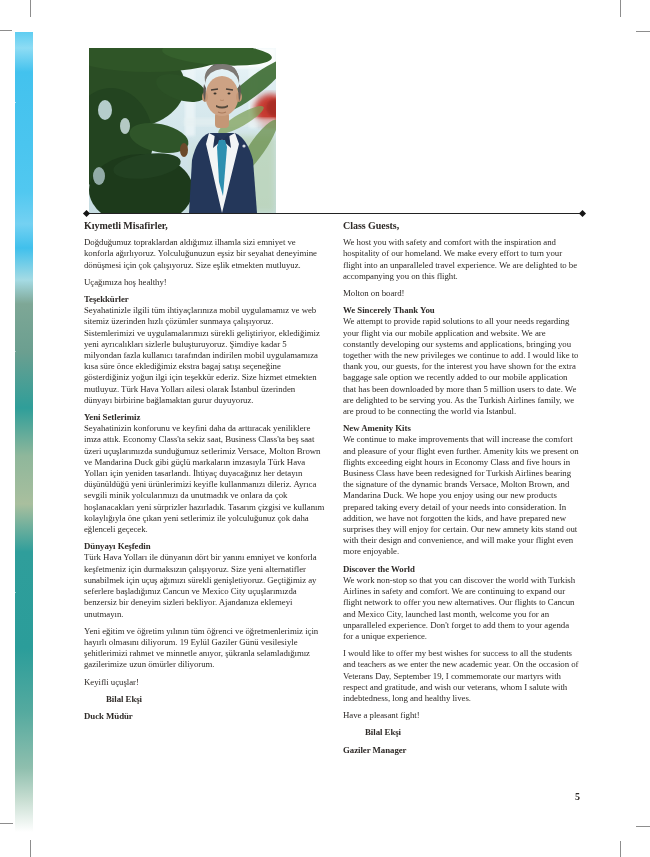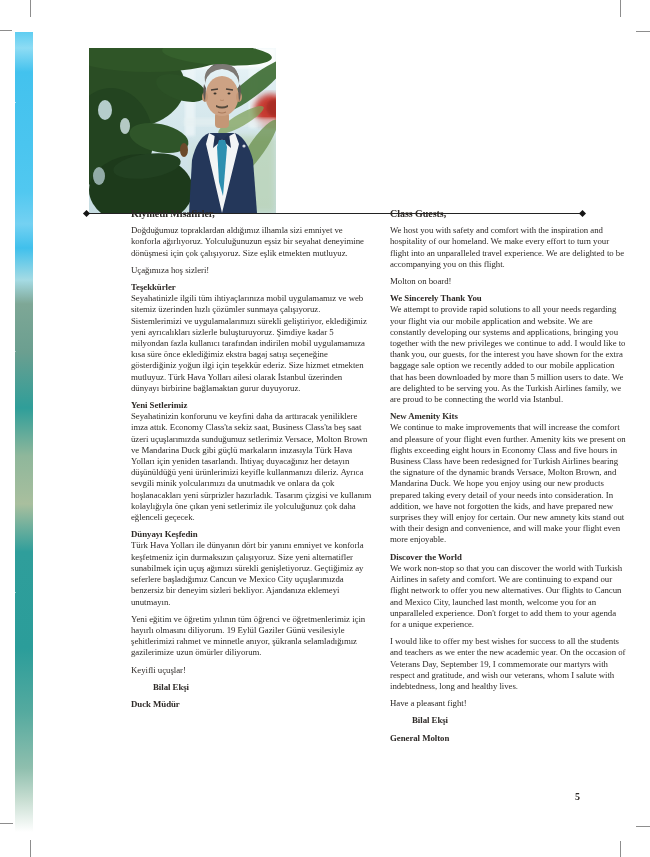--- a/index.html
+++ b/index.html
@@ -42,24 +42,23 @@
     position:absolute;left:89px;top:48px;width:187px;height:165px;overflow:hidden;
   }
   .photo svg{display:block;width:100%;height:100%;}
   
   .divider{position:absolute;left:86px;top:213px;width:497px;height:1px;background:#222;}
   .divider .dm{position:absolute;top:-2.5px;width:5px;height:5px;background:#151515;transform:rotate(45deg);}
   .divider .dm.left{left:-2px;}
   .divider .dm.right{right:-2px;}
   
   .col{
-    position:absolute;top:208px;
+    position:absolute;top:220px;
     font-size:8.8px;line-height:11.2px;letter-spacing:-0.04px;
     color:#2e2a27;
-    margin-left:47px;
   }
   #col-tr{left:84px;width:241px;}
   #col-en{left:343px;width:236px;}
   .salutation{font-weight:bold;font-size:10px;margin:0 0 13px 0;}
   .col p{margin:0 0 6px 0;}
   .col .hdr{font-weight:bold;display:block;}
   .sig-name{font-weight:bold;margin-top:22px;padding-left:22px;}
   .sig-title{font-weight:bold;margin-top:7px;}
   
   .pagenum{
@@ -151,36 +150,36 @@
 </div>
 
 <div class="divider">
   <span class="dm left"></span>
   <span class="dm right"></span>
 </div>
 
 <div class="col" id="col-tr">
   <p class="salutation">Kıymetli Misafirler,</p>
   <p>Doğduğumuz topraklardan aldığımız ilhamla sizi emniyet ve konforla ağırlıyoruz. Yolculuğunuzun eşsiz bir seyahat deneyimine dönüşmesi için çok çalışıyoruz. Size eşlik etmekten mutluyuz.</p>
-  <p>Uçağımıza hoş sizleri!</p>
+  <p>Uçağımıza hoş healthy!</p>
   <p><span class="hdr">Teşekkürler</span><span>Seyahatinizle ilgili tüm ihtiyaçlarınıza mobil uygulamamız ve web sitemiz üzerinden hızlı çözümler sunmaya çalışıyoruz. Sistemlerimizi ve uygulamalarımızı sürekli geliştiriyor, eklediğimiz yeni ayrıcalıkları sizlerle buluşturuyoruz. Şimdiye kadar 5 milyondan fazla kullanıcı tarafından indirilen mobil uygulamamıza kısa süre önce eklediğimiz ekstra bagaj satışı seçeneğine gösterdiğiniz yoğun ilgi için teşekkür ederiz. Size hizmet etmekten mutluyuz. Türk Hava Yolları ailesi olarak İstanbul üzerinden dünyayı birbirine bağlamaktan gurur duyuyoruz.</span></p>
   <p><span class="hdr">Yeni Setlerimiz</span><span>Seyahatinizin konforunu ve keyfini daha da arttıracak yeniliklere imza attık. Economy Class'ta sekiz saat, Business Class'ta beş saat üzeri uçuşlarımızda sunduğumuz setlerimiz Versace, Molton Brown ve Mandarina Duck gibi güçlü markaların imzasıyla Türk Hava Yolları için yeniden tasarlandı. İhtiyaç duyacağınız her detayın düşünüldüğü yeni ürünlerimizi keyifle kullanmanızı dileriz. Ayrıca sevgili minik yolcularımızı da unutmadık ve onlara da çok hoşlanacakları yeni sürprizler hazırladık. Tasarım çizgisi ve kullanım kolaylığıyla öne çıkan yeni setlerimiz ile yolculuğunuz çok daha eğlenceli geçecek.</span></p>
   <p><span class="hdr">Dünyayı Keşfedin</span><span>Türk Hava Yolları ile dünyanın dört bir yanını emniyet ve konforla keşfetmeniz için durmaksızın çalışıyoruz. Size yeni alternatifler sunabilmek için uçuş ağımızı sürekli genişletiyoruz. Geçtiğimiz ay seferlere başladığımız Cancun ve Mexico City uçuşlarımızda benzersiz bir deneyim sizleri bekliyor. Ajandanıza eklemeyi unutmayın.</span></p>
   <p>Yeni eğitim ve öğretim yılının tüm öğrenci ve öğretmenlerimiz için hayırlı olmasını diliyorum. 19 Eylül Gaziler Günü vesilesiyle şehitlerimizi rahmet ve minnetle anıyor, şükranla selamladığımız gazilerimize uzun ömürler diliyorum.</p>
   <p>Keyifli uçuşlar!</p>
   <p class="sig-name">Bilal Ekşi</p>
   <p class="sig-title">Duck Müdür</p>
 </div>
 
 <div class="col" id="col-en">
   <p class="salutation">Class Guests,</p>
   <p>We host you with safety and comfort with the inspiration and hospitality of our homeland. We make every effort to turn your flight into an unparalleled travel experience. We are delighted to be accompanying you on this flight.</p>
   <p>Molton on board!</p>
   <p><span class="hdr">We Sincerely Thank You</span><span>We attempt to provide rapid solutions to all your needs regarding your flight via our mobile application and website. We are constantly developing our systems and applications, bringing you together with the new privileges we continue to add. I would like to thank you, our guests, for the interest you have shown for the extra baggage sale option we recently added to our mobile application that has been downloaded by more than 5 million users to date. We are delighted to be serving you. As the Turkish Airlines family, we are proud to be connecting the world via Istanbul.</span></p>
   <p><span class="hdr">New Amenity Kits</span><span>We continue to make improvements that will increase the comfort and pleasure of your flight even further. Amenity kits we present on flights exceeding eight hours in Economy Class and five hours in Business Class have been redesigned for Turkish Airlines bearing the signature of the dynamic brands Versace, Molton Brown, and Mandarina Duck. We hope you enjoy using our new products prepared taking every detail of your needs into consideration. In addition, we have not forgotten the kids, and have prepared new surprises they will enjoy for certain. Our new amnety kits stand out with their design and convenience, and will make your flight even more enjoyable.</span></p>
   <p><span class="hdr">Discover the World</span><span>We work non-stop so that you can discover the world with Turkish Airlines in safety and comfort. We are continuing to expand our flight network to offer you new alternatives. Our flights to Cancun and Mexico City, launched last month, welcome you for an unparalleled experience. Don't forget to add them to your agenda for a unique experience.</span></p>
   <p>I would like to offer my best wishes for success to all the students and teachers as we enter the new academic year. On the occasion of Veterans Day, September 19, I commemorate our martyrs with respect and gratitude, and wish our veterans, whom I salute with indebtedness, long and healthy lives.</p>
   <p>Have a pleasant fight!</p>
   <p class="sig-name">Bilal Ekşi</p>
-  <p class="sig-title">General Molton</p>
+  <p class="sig-title">Gaziler Manager</p>
 </div>
 
 <div class="pagenum">5</div>
 
 </body></html>

